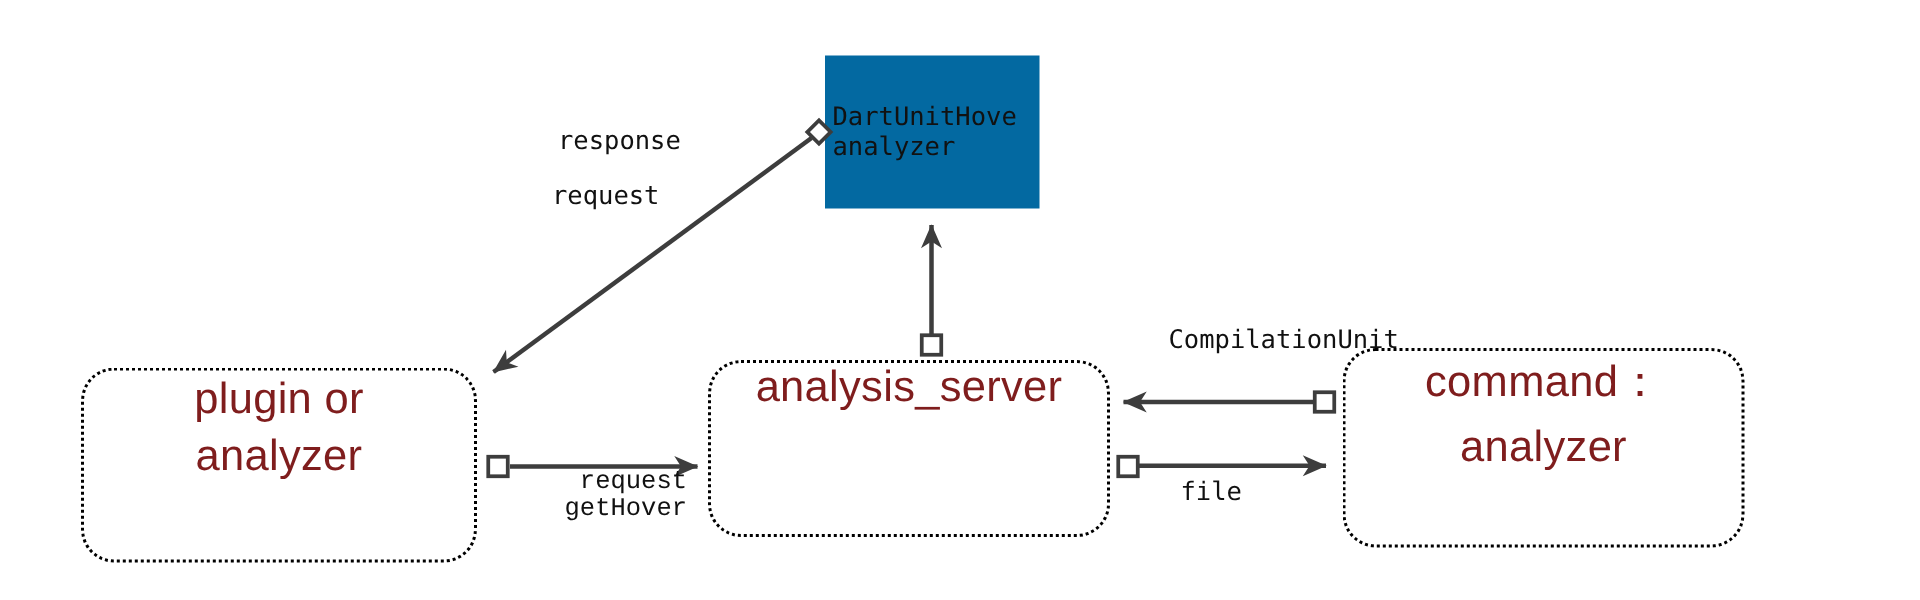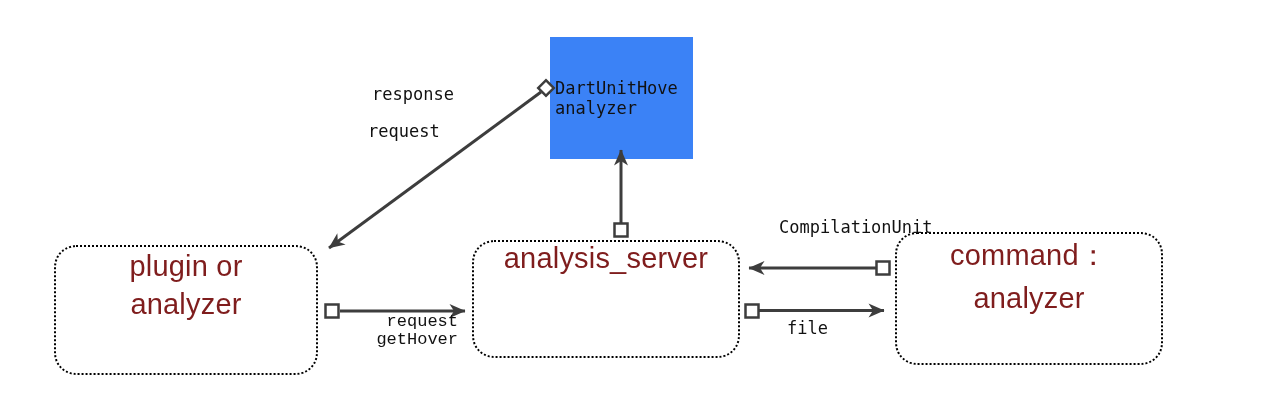--- a/index.html
+++ b/index.html
@@ -23,22 +23,22 @@
     text-align: center;
     color: #7f1d1d;
     font-size: 29px;
     letter-spacing: 0.2px;
   }
   .node-plugin   { left: 54px;  top: 245px; width: 264px; height: 130px; line-height: 38px; }
   .node-analysis { left: 472px; top: 240px; width: 268px; height: 118px; }
   .node-analyzer { left: 895px; top: 232px; width: 268px; height: 133px; line-height: 43px; }
   .node-hover {
     position: absolute;
-    left: 550px; top: 37px; width: 143px; height: 122px;
-    background: #3b82f6;
+    left: 550px; top: 37px; width: 143px; height: 102px;
+    background: #0369a1;
     border: none;
     border-radius: 0;
     display: flex;
     align-items: center;
     justify-content: flex-start;
     padding-left: 5px;
     box-sizing: border-box;
     font-family: "DejaVu Sans Mono", monospace;
     font-size: 17px;
     line-height: 20px;

